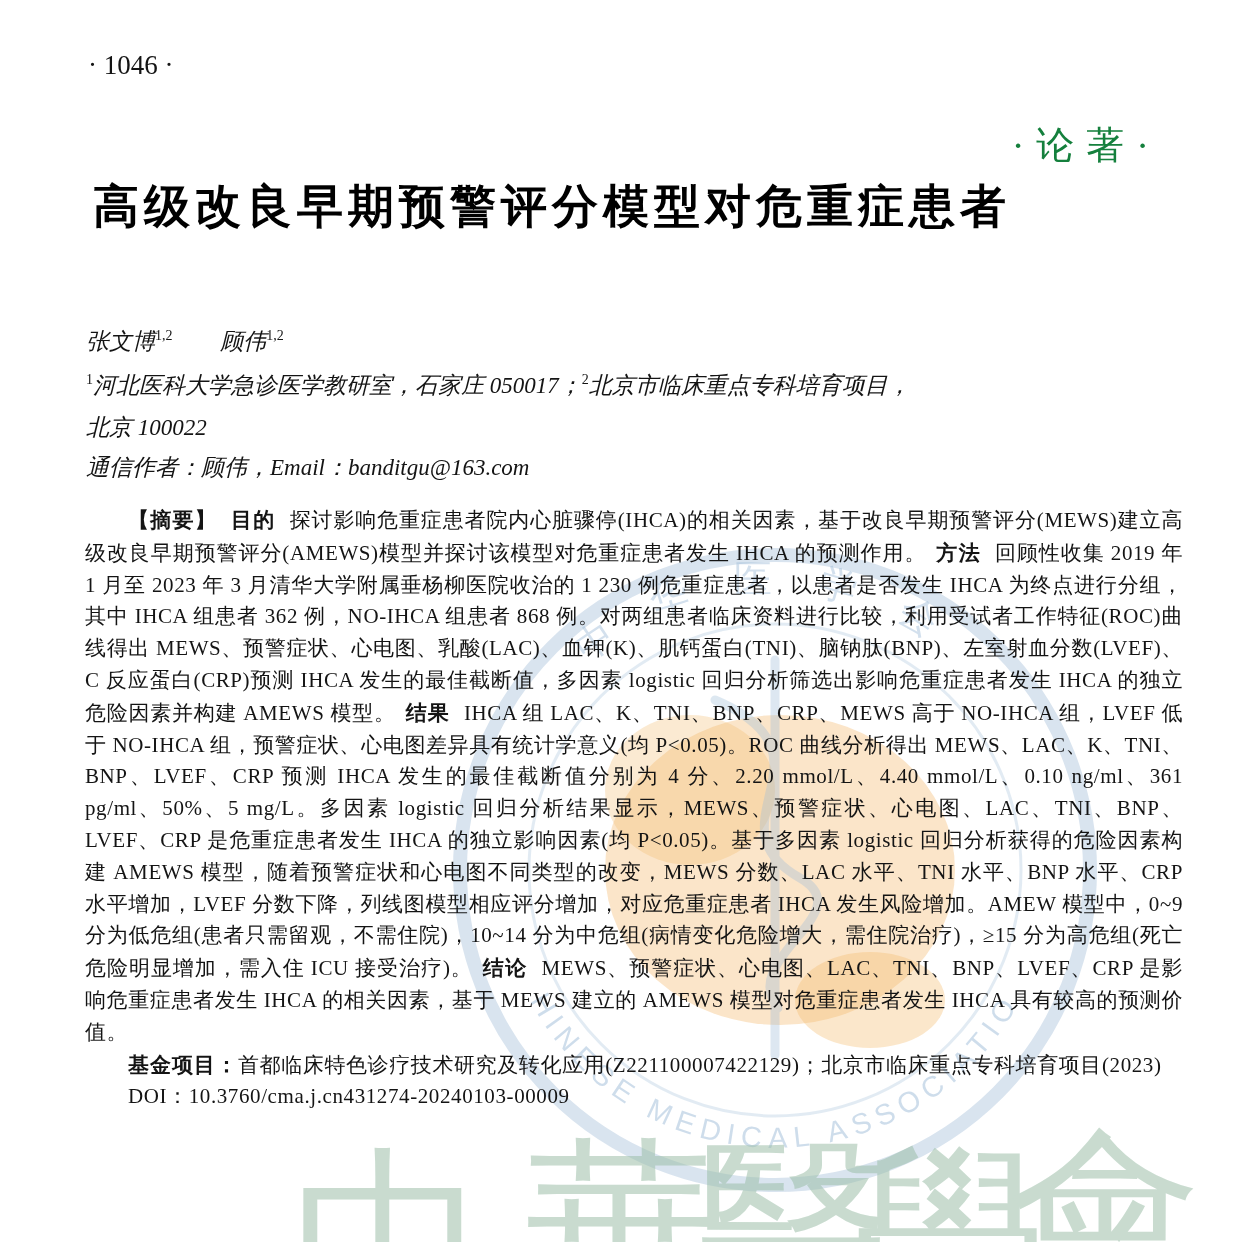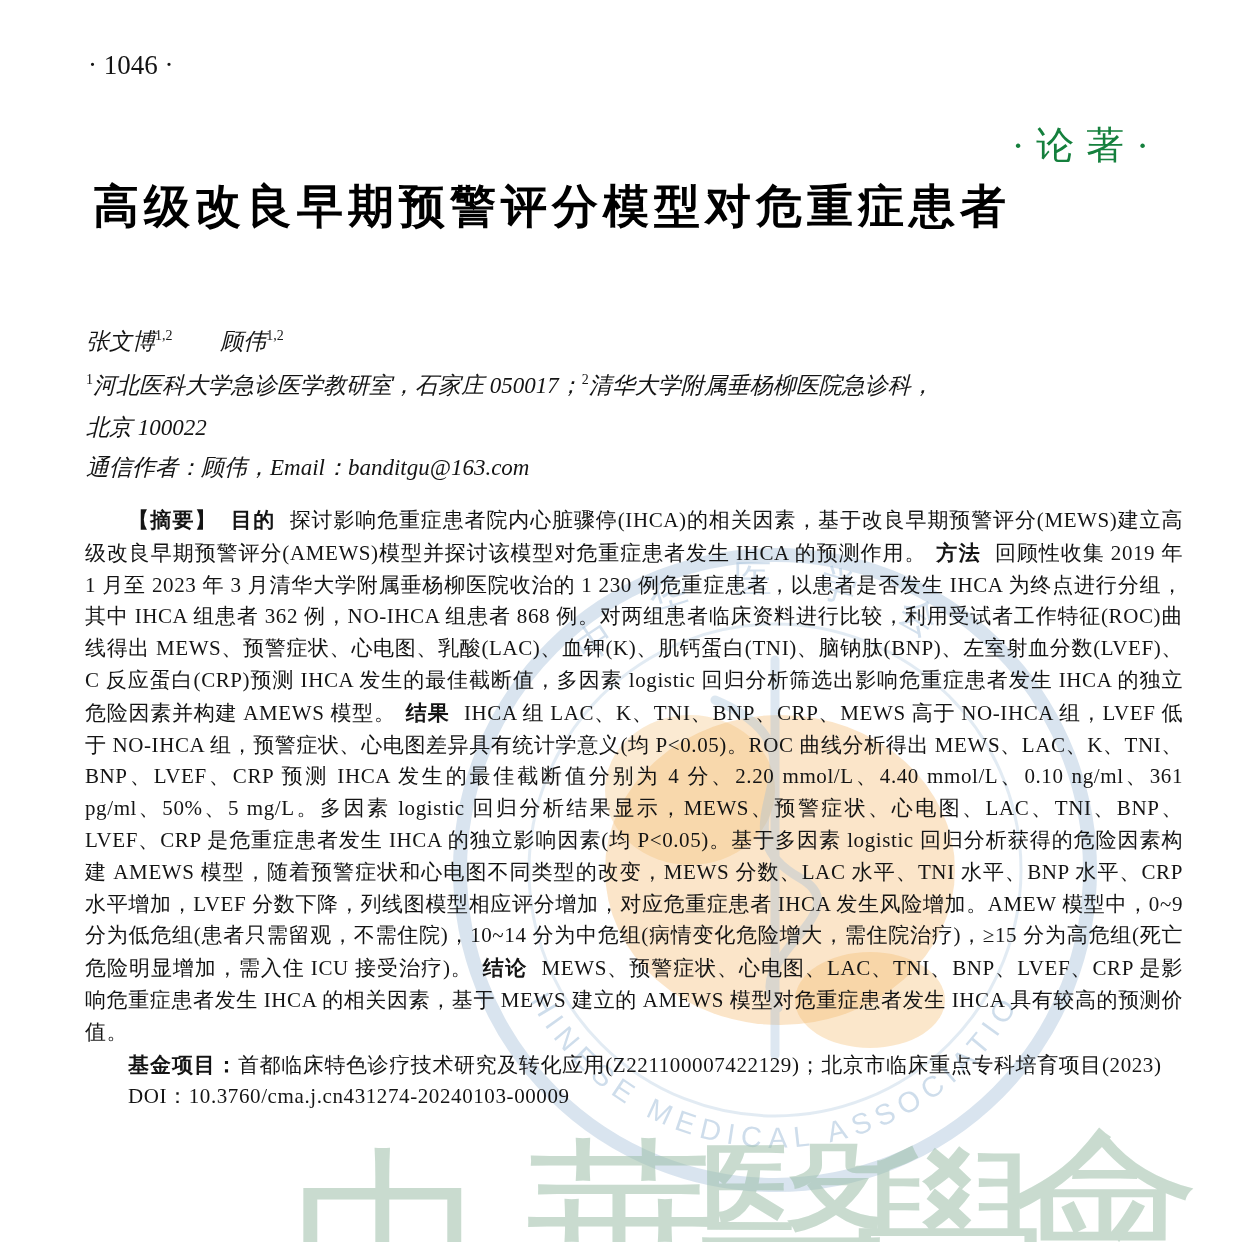--- a/index.html
+++ b/index.html
@@ -104,21 +104,21 @@
 
     <h1 class="title">
       <span>高级改良早期预警评分模型对危重症患者</span><br>
     </h1>
 
     <div class="authors kai">
       <span class="author"><span>张文博</span><sup>1,2</sup></span>
       <span class="author"><span>顾伟</span><sup>1,2</sup></span>
     </div>
 
-    <div class="affil kai"><sup>1</sup><span>河北医科大学急诊医学教研室，石家庄 050017；</span><sup>2</sup><span>清华大学附属垂杨柳医院急诊科，</span></div>
+    <div class="affil kai"><sup>1</sup><span>河北医科大学急诊医学教研室，石家庄 050017；</span><sup>2</sup><span>北京市临床重点专科培育项目，</span></div>
     <div class="affil2 kai">北京 100022</div>
 
     <div class="correspondence kai">通信作者：顾伟，Email：banditgu@163.com</div>
 
     <div class="flow">
       <p class="abstract"><b class="blk abs-label">【摘要】</b><b class="blk sec-label first">目的</b><span>探讨影响危重症患者院内心脏骤停(IHCA)的相关因素，基于改良早期预警评分(MEWS)建立高级改良早期预警评分(AMEWS)模型并探讨该模型对危重症患者发生 IHCA 的预测作用。</span><b class="blk sec-label">方法</b><span>回顾性收集 2019 年 1 月至 2023 年 3 月清华大学附属垂杨柳医院收治的 1 230 例危重症患者，以患者是否发生 IHCA 为终点进行分组，其中 IHCA 组患者 362 例，NO-IHCA 组患者 868 例。对两组患者临床资料进行比较，利用受试者工作特征(ROC)曲线得出 MEWS、预警症状、心电图、乳酸(LAC)、血钾(K)、肌钙蛋白(TNI)、脑钠肽(BNP)、左室射血分数(LVEF)、C 反应蛋白(CRP)预测 IHCA 发生的最佳截断值，多因素 logistic 回归分析筛选出影响危重症患者发生 IHCA 的独立危险因素并构建 AMEWS 模型。</span><b class="blk sec-label">结果</b><span>IHCA 组 LAC、K、TNI、BNP、CRP、MEWS 高于 NO-IHCA 组，LVEF 低于 NO-IHCA 组，预警症状、心电图差异具有统计学意义(均 P&lt;0.05)。ROC 曲线分析得出 MEWS、LAC、K、TNI、BNP、LVEF、CRP 预测 IHCA 发生的最佳截断值分别为 4 分、2.20 mmol/L、4.40 mmol/L、0.10 ng/ml、361 pg/ml、50%、5 mg/L。多因素 logistic 回归分析结果显示，MEWS、预警症状、心电图、LAC、TNI、BNP、LVEF、CRP 是危重症患者发生 IHCA 的独立影响因素(均 P&lt;0.05)。基于多因素 logistic 回归分析获得的危险因素构建 AMEWS 模型，随着预警症状和心电图不同类型的改变，MEWS 分数、LAC 水平、TNI 水平、BNP 水平、CRP 水平增加，LVEF 分数下降，列线图模型相应评分增加，对应危重症患者 IHCA 发生风险增加。AMEW 模型中，0~9 分为低危组(患者只需留观，不需住院)，10~14 分为中危组(病情变化危险增大，需住院治疗)，≥15 分为高危组(死亡危险明显增加，需入住 ICU 接受治疗)。</span><b class="blk sec-label">结论</b><span>MEWS、预警症状、心电图、LAC、TNI、BNP、LVEF、CRP 是影响危重症患者发生 IHCA 的相关因素，基于 MEWS 建立的 AMEWS 模型对危重症患者发生 IHCA 具有较高的预测价值。</span></p>
 
 
       <p class="fund"><b class="blk">基金项目：</b><span>首都临床特色诊疗技术研究及转化应用(Z221100007422129)；北京市临床重点专科培育项目(2023)</span></p>
 

